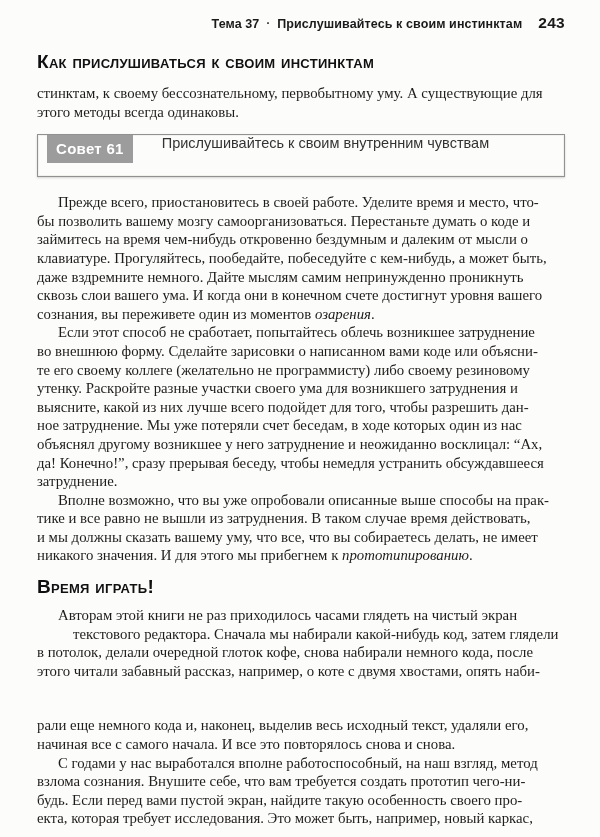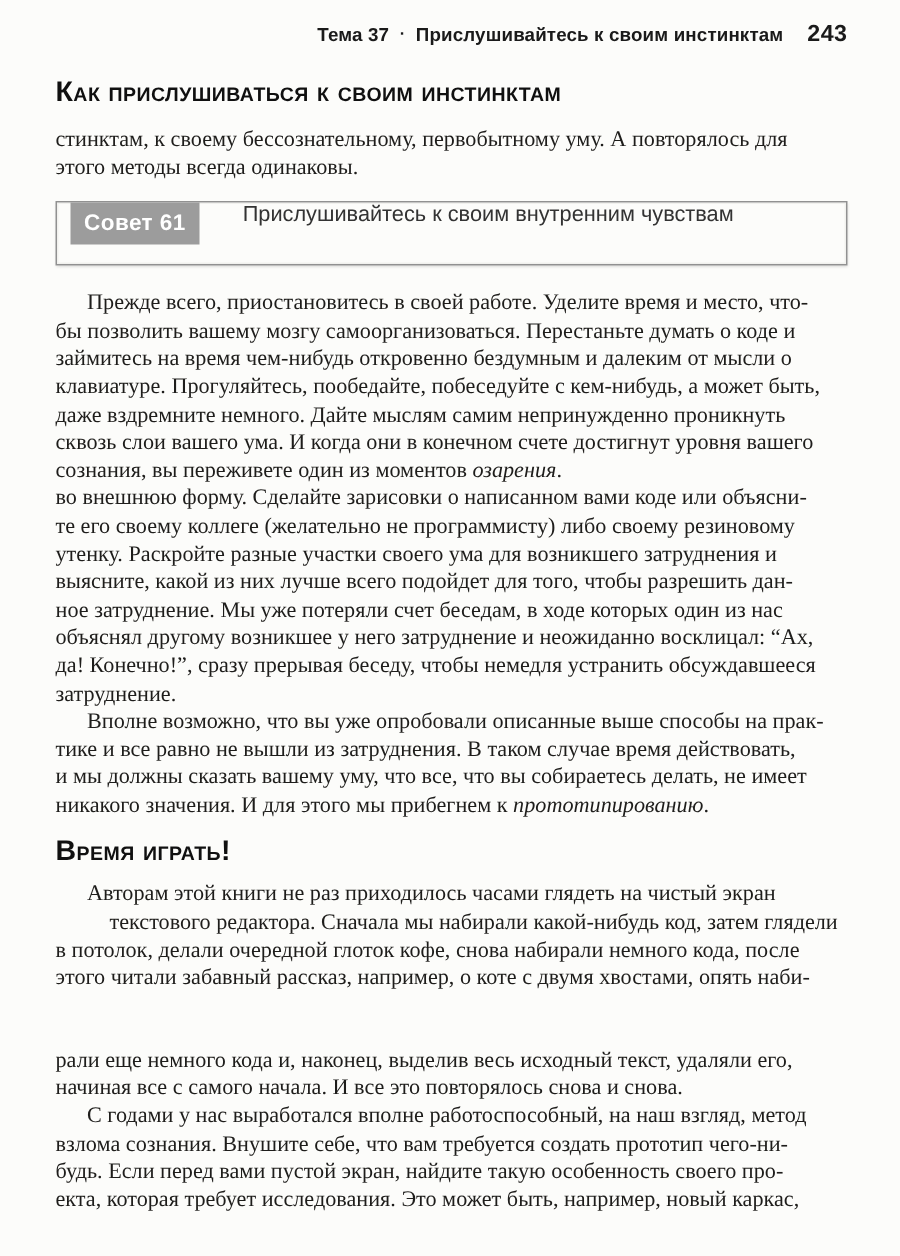--- a/index.html
+++ b/index.html
@@ -78,39 +78,40 @@
         <span>Тема 37</span>
         <span class="rh-sep">·</span>
         <span>Прислушивайтесь к своим инстинктам</span>
       </span>
       <span class="page-num">243</span>
     </div>
 
     <h1>Как прислушиваться к своим инстинктам</h1>
 
     <div class="para p1">
-        <div class="line" style="word-spacing: 0px;"><span class="seg">стинктам, к своему бессознательному, первобытному уму. А повторялось для</span></div>
+        <div class="line" style="word-spacing: 0px;"><span class="seg">стинктам, к своему бессознательному, первобытному уму. А существующие для</span></div>
         <div class="line flush"><span class="seg">этого методы всегда одинаковы.</span></div>
       </div>
 
     <div class="tipbox">
       <span class="tip-badge">Совет 61</span>
       <span class="tip-label">Прислушивайтесь к своим внутренним чувствам</span>
     </div>
 
     <div class="para">
         <div class="line first" style="word-spacing: 0px;"><span class="seg">Прежде всего, приостановитесь в своей работе. Уделите время и место, что-</span></div>
         <div class="line" style="word-spacing: 0px;"><span class="seg">бы позволить вашему мозгу самоорганизоваться. Перестаньте думать о коде и</span></div>
         <div class="line" style="word-spacing: 0px;"><span class="seg">займитесь на время чем-нибудь откровенно бездумным и далеким от мысли о</span></div>
         <div class="line" style="word-spacing: 0px;"><span class="seg">клавиатуре. Прогуляйтесь, пообедайте, побеседуйте с кем-нибудь, а может быть,</span></div>
         <div class="line" style="word-spacing: 0px;"><span class="seg">даже вздремните немного. Дайте мыслям самим непринужденно проникнуть</span></div>
         <div class="line" style="word-spacing: 0px;"><span class="seg">сквозь слои вашего ума. И когда они в конечном счете достигнут уровня вашего</span></div>
         <div class="line flush"><span class="seg">сознания, вы переживете один из моментов </span><span class="seg it">озарения</span><span class="seg">.</span></div>
       </div>
     <div class="para">
+        <div class="line first" style="word-spacing: 0px;"><span class="seg">Если этот способ не сработает, попытайтесь облечь возникшее затруднение</span></div>
         <div class="line" style="word-spacing: 0px;"><span class="seg">во внешнюю форму. Сделайте зарисовки о написанном вами коде или объясни-</span></div>
         <div class="line" style="word-spacing: 0px;"><span class="seg">те его своему коллеге (желательно не программисту) либо своему резиновому</span></div>
         <div class="line" style="word-spacing: 0px;"><span class="seg">утенку. Раскройте разные участки своего ума для возникшего затруднения и</span></div>
         <div class="line" style="word-spacing: 0px;"><span class="seg">выясните, какой из них лучше всего подойдет для того, чтобы разрешить дан-</span></div>
         <div class="line" style="word-spacing: 0px;"><span class="seg">ное затруднение. Мы уже потеряли счет беседам, в ходе которых один из нас</span></div>
         <div class="line" style="word-spacing: 0px;"><span class="seg">объяснял другому возникшее у него затруднение и неожиданно восклицал: “Ах,</span></div>
         <div class="line" style="word-spacing: 0px;"><span class="seg">да! Конечно!”, сразу прерывая беседу, чтобы немедля устранить обсуждавшееся</span></div>
         <div class="line flush"><span class="seg">затруднение.</span></div>
       </div>
     <div class="para">

